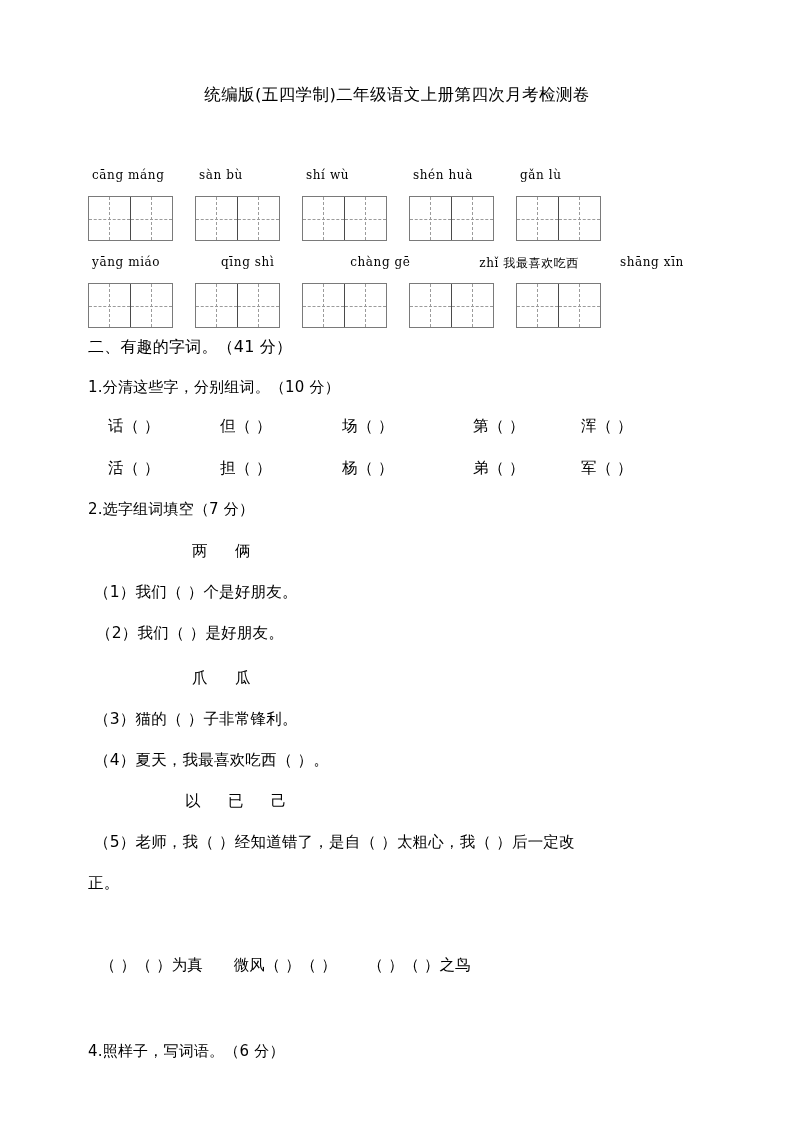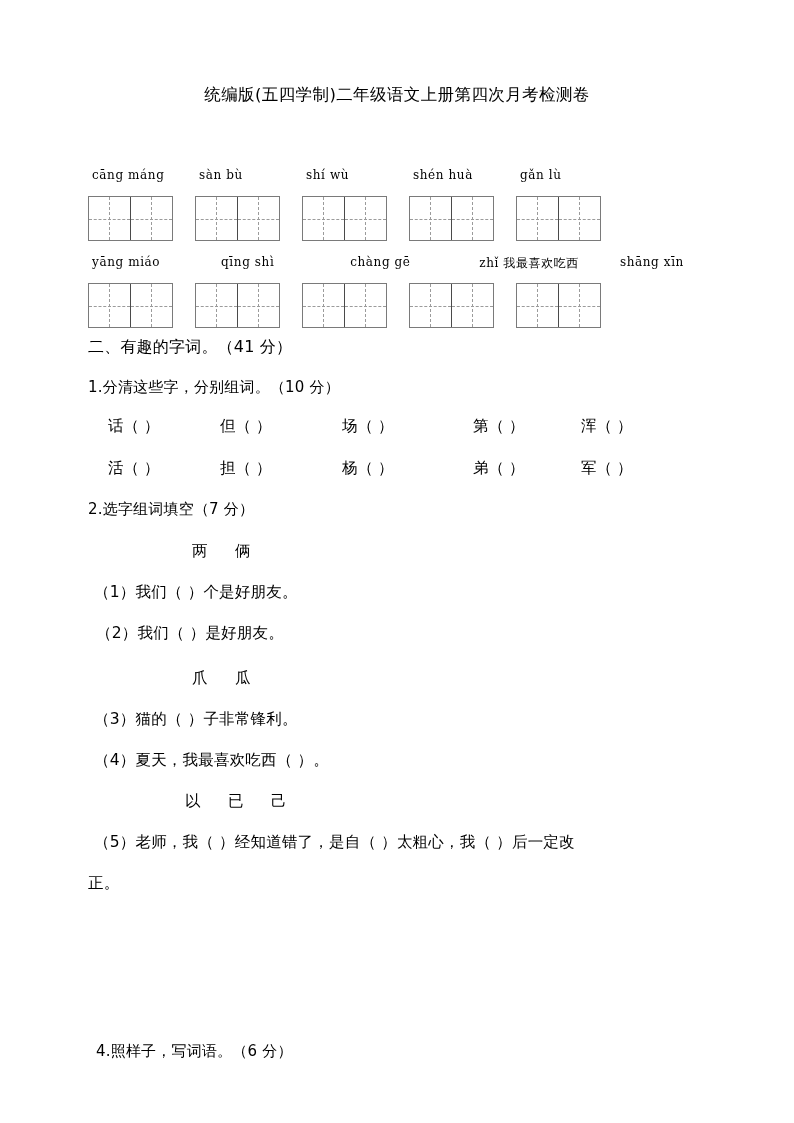--- a/index.html
+++ b/index.html
@@ -238,16 +238,17 @@
 
   <div class="choice" style="left:192px; top:668px;">爪　瓜</div>
   <div class="line sent" style="left:94px; top:709px;">（3）猫的（     ）子非常锋利。</div>
   <div class="line sent" style="left:94px; top:750px;">（4）夏天，我最喜欢吃西（     ）。</div>
 
   <div class="choice" style="left:185px; top:791px;">以　已　己</div>
   <div class="line sent" style="left:94px; top:832px;">（5）老师，我（   ）经知道错了，是自（   ）太粗心，我（   ）后一定改</div>
   <div class="line sent" style="left:88px; top:873px;">正。</div>
 
 
-
-  <div class="line sub-head" style="left:96px; top:1042px;">4.照样子，写词语。（6 分）</div>
+  <div class="idiom-row" style="top:955px;">（    ）（    ）为真　　微风（    ）（    ）　　（    ）（    ）之鸟</div>
+
+  <div class="line sub-head" style="left:88px; top:1042px;">4.照样子，写词语。（6 分）</div>
 
 </div>
 
 </body></html>

